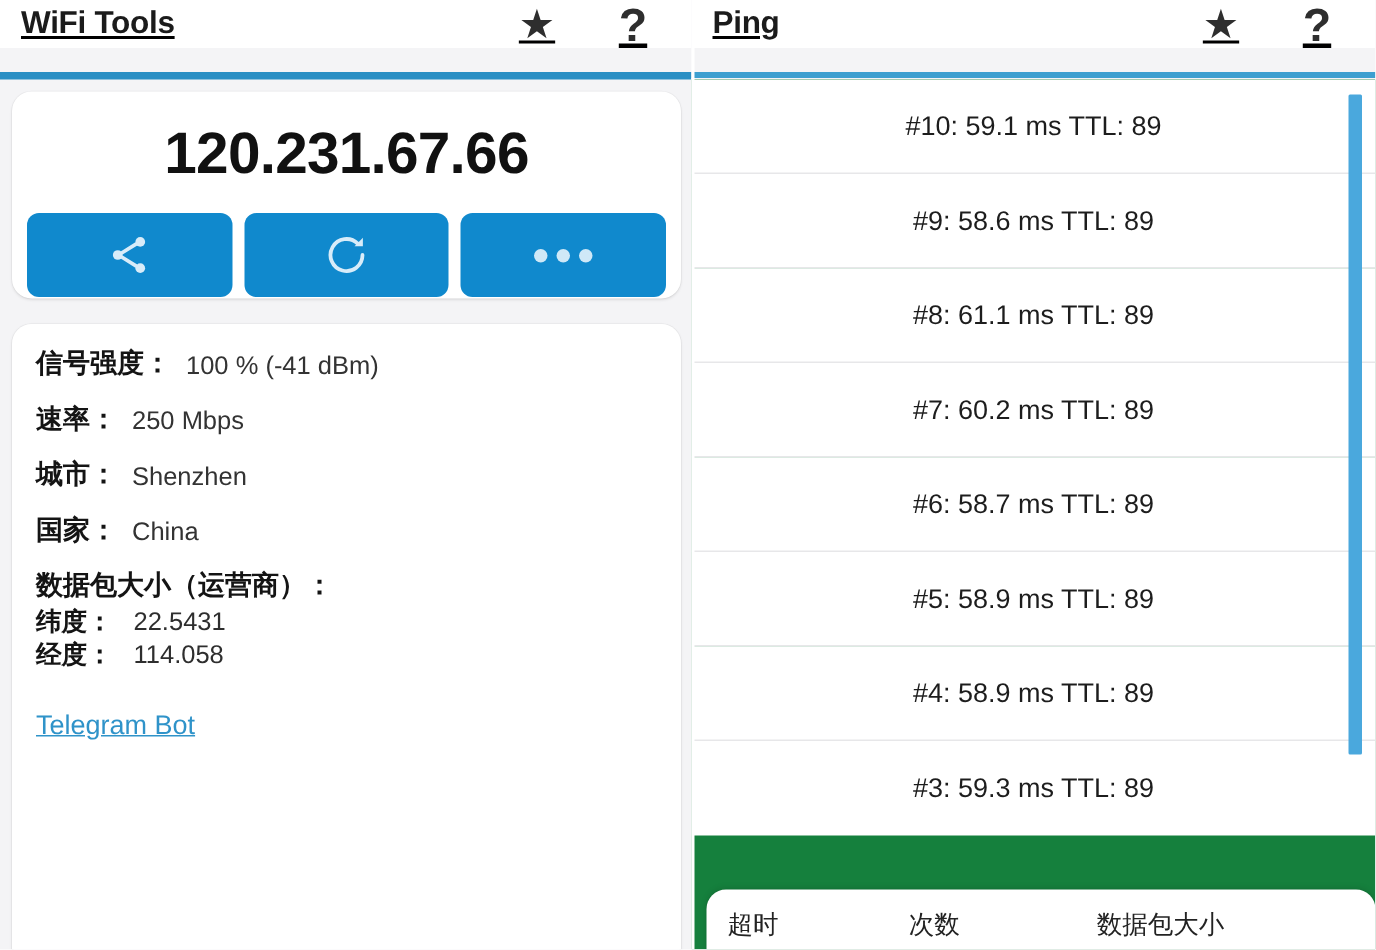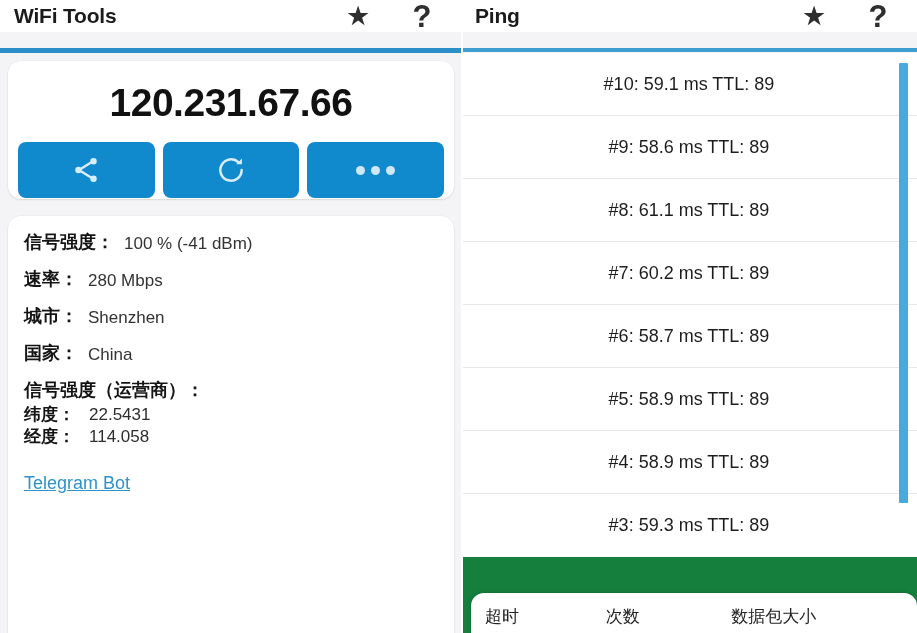--- a/index.html
+++ b/index.html
@@ -17,21 +17,21 @@
   .panel.right { width: 456px; }
 
   .panel-divider {
     position: absolute; left: 461px; top: 0; width: 2px; height: 633px;
     background: #ffffff; z-index: 30;
   }
 
   
   .appbar {
     position: relative; height: 32px; background: #ffffff;
-    display: flex; align-items: center; padding: 0 14px;
+    display: flex; align-items: center; padding: 0 14px; text-decoration: underline;
   }
   .appbar-title {
     font-size: 21px; font-weight: bold; color: #1b1b1b;
     letter-spacing: -0.2px; white-space: nowrap;
   }
   .appbar-spacer { flex: 1 1 auto; }
   .appbar-actions { display: flex; align-items: center; gap: 34px; padding-right: 10px; }
   .icon-btn {
     display: flex; align-items: center; justify-content: center;
     width: 30px; height: 30px; color: #333333; cursor: pointer;
@@ -177,32 +177,32 @@
       </div>
 
       <div class="card info-card">
 
         <div class="info-row">
           <span class="info-label">信号强度：</span>
           <span class="info-value">100 % (-41 dBm)</span>
         </div>
         <div class="info-row">
           <span class="info-label">速率：</span>
-          <span class="info-value">280 Mbps</span>
+          <span class="info-value">250 Mbps</span>
         </div>
         <div class="info-row">
           <span class="info-label">城市：</span>
           <span class="info-value">Shenzhen</span>
         </div>
         <div class="info-row">
           <span class="info-label">国家：</span>
           <span class="info-value">China</span>
         </div>
 
-        <div class="loc-title">信号强度（运营商）：</div>
+        <div class="loc-title">数据包大小（运营商）：</div>
 
         <div class="loc-row">
           <span class="loc-label">纬度：</span>
           <span class="loc-value">22.5431</span>
         </div>
         <div class="loc-row">
           <span class="loc-label">经度：</span>
           <span class="loc-value">114.058</span>
         </div>
 

